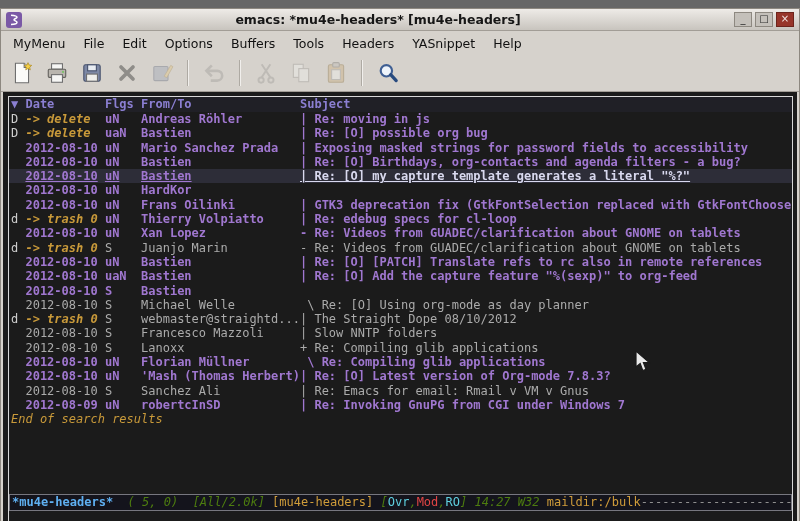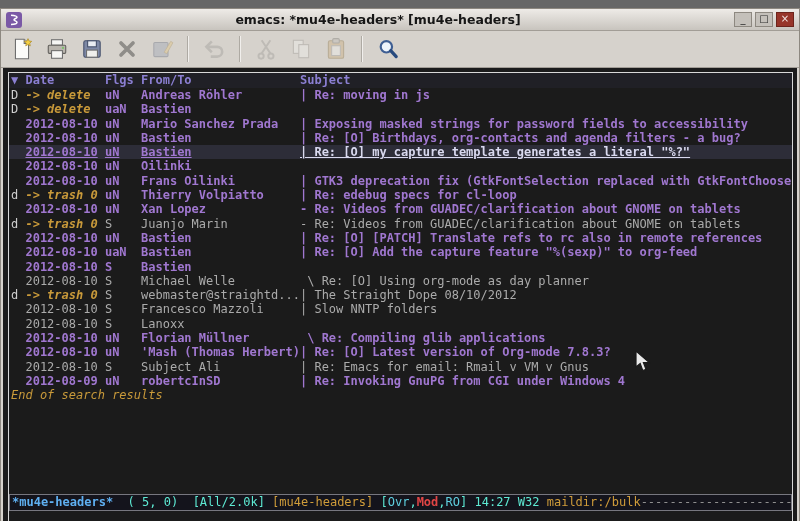--- a/index.html
+++ b/index.html
@@ -77,25 +77,25 @@
   .end-line{
     height:14.3px; line-height:14.3px; flex:none; padding-left:2px;
     color:var(--marked-action,#c99a3a); font-style:italic; white-space:pre;
   }
   .filler{ flex:1; }
   .mode-line{
     height:17px; line-height:14px; flex:none;
     border:1px solid #77777f; background:#14141c;
     padding:0 2px; white-space:pre; overflow:hidden; font-size:12px;
   }
-  .ml-plain{ color:#5eead4; }
+  .ml-plain{ color:#4d7c0f;font-style:italic; }
   .ml-buffer{ color:var(--modeline-buffer,#5fb0f2); font-weight:bold; }
   .ml-mode{ color:var(--modeline-mode,#cf9c3a); }
   .ml-cyan{ color:var(--modeline-cyan,#5fd0e0); }
-  .ml-red{ color:var(--modeline-red,#e04545); font-weight:bold;text-align:right; }
+  .ml-red{ color:var(--modeline-red,#e04545); font-weight:normal;text-align:right; }
   .ml-dash{ color:#8f8f8f; }
   .echo-area{ height:12px; flex:none; }
   .mouse-cursor{ position:absolute; left:633px; top:341px; z-index:10; pointer-events:none; }
 </style>
 </head>
 <body>
 
 <div class="window">
 
   <div class="titlebar">
@@ -106,20 +106,31 @@
         </svg>
     </span>
     <span class="title-text">emacs: *mu4e-headers* [mu4e-headers]</span>
     <span class="win-buttons">
         <span class="win-btn">_</span>
         <span class="win-btn">□</span>
         <span class="win-btn close">×</span>
       </span>
   </div>
 
+  <div class="menubar">
+      <span class="menu-item">MyMenu</span>
+      <span class="menu-item">File</span>
+      <span class="menu-item">Edit</span>
+      <span class="menu-item">Options</span>
+      <span class="menu-item">Buffers</span>
+      <span class="menu-item">Tools</span>
+      <span class="menu-item">Headers</span>
+      <span class="menu-item">YASnippet</span>
+      <span class="menu-item">Help</span>
+    </div>
 
   <div class="toolbar">
       <div class="tb-btn">
         <svg viewBox="0 0 22 22" width="24" height="24">
           <path d="M5 2h8l4 4v14H5z" fill="#fbfbf9" stroke="#6f6f6f"></path>
           <path d="M13 2v4h4" fill="#dcdcd4" stroke="#6f6f6f"></path>
           <path d="M16.5 1.5l1 2.2 2.4.3-1.8 1.7.5 2.4-2.1-1.2-2.1 1.2.5-2.4-1.8-1.7 2.4-.3z" fill="#f3cf45" stroke="#a8821a" stroke-width=".6"></path>
         </svg>
       </div>
       <div class="tb-btn">
@@ -202,20 +213,21 @@
             <span class="c-date action">-&gt; delete</span>
             <span class="c-flags">uN</span>
             <span class="c-from">Andreas Röhler</span>
             <span class="c-subj">| Re: moving in js</span>
           </div>
           <div class="row unread">
             <span class="c-mark">D</span>
             <span class="c-date action">-&gt; delete</span>
             <span class="c-flags">uaN</span>
             <span class="c-from">Bastien</span>
+            <span class="c-subj">| Re: [O] possible org bug</span>
           </div>
           <div class="row unread">
             <span class="c-mark"></span>
             <span class="c-date">2012-08-10</span>
             <span class="c-flags">uN</span>
             <span class="c-from">Mario Sanchez Prada</span>
             <span class="c-subj">| Exposing masked strings for password fields to accessibility</span>
           </div>
           <div class="row unread">
             <span class="c-mark"></span>
@@ -228,21 +240,21 @@
             <span class="c-mark"></span>
             <span class="c-date">2012-08-10</span>
             <span class="c-flags">uN</span>
             <span class="c-from">Bastien</span>
             <span class="c-subj">| Re: [O] my capture template generates a literal "%?"</span>
           </div>
           <div class="row unread">
             <span class="c-mark"></span>
             <span class="c-date">2012-08-10</span>
             <span class="c-flags">uN</span>
-            <span class="c-from">Oilinki</span>
+            <span class="c-from">HardKor</span>
           </div>
           <div class="row unread">
             <span class="c-mark"></span>
             <span class="c-date">2012-08-10</span>
             <span class="c-flags">uN</span>
             <span class="c-from">Frans Oilinki</span>
             <span class="c-subj">| GTK3 deprecation fix (GtkFontSelection replaced with GtkFontChooser)</span>
           </div>
           <div class="row unread">
             <span class="c-mark">d</span>
@@ -304,48 +316,49 @@
             <span class="c-date">2012-08-10</span>
             <span class="c-flags">S</span>
             <span class="c-from">Francesco Mazzoli</span>
             <span class="c-subj">| Slow NNTP folders</span>
           </div>
           <div class="row seen">
             <span class="c-mark"></span>
             <span class="c-date">2012-08-10</span>
             <span class="c-flags">S</span>
             <span class="c-from">Lanoxx</span>
+            <span class="c-subj">+ Re: Compiling glib applications</span>
           </div>
           <div class="row unread">
             <span class="c-mark"></span>
             <span class="c-date">2012-08-10</span>
             <span class="c-flags">uN</span>
             <span class="c-from">Florian Müllner</span>
             <span class="c-subj"> \ Re: Compiling glib applications</span>
           </div>
           <div class="row unread">
             <span class="c-mark"></span>
             <span class="c-date">2012-08-10</span>
             <span class="c-flags">uN</span>
             <span class="c-from">'Mash (Thomas Herbert)</span>
             <span class="c-subj">| Re: [O] Latest version of Org-mode 7.8.3?</span>
           </div>
           <div class="row seen">
             <span class="c-mark"></span>
             <span class="c-date">2012-08-10</span>
             <span class="c-flags">S</span>
-            <span class="c-from">Subject Ali</span>
+            <span class="c-from">Sanchez Ali</span>
             <span class="c-subj">| Re: Emacs for email: Rmail v VM v Gnus</span>
           </div>
           <div class="row unread">
             <span class="c-mark"></span>
             <span class="c-date">2012-08-09</span>
             <span class="c-flags">uN</span>
             <span class="c-from">robertcInSD</span>
-            <span class="c-subj">| Re: Invoking GnuPG from CGI under Windows 4</span>
+            <span class="c-subj">| Re: Invoking GnuPG from CGI under Windows 7</span>
           </div>
         </div>
 
       <div class="end-line">End of search results</div>
 
       <div class="filler"></div>
 
       <div class="mode-line"><span class="ml-buffer">*mu4e-headers*</span><span class="ml-plain">  ( 5, 0)  [All/2.0k] </span><span class="ml-mode">[mu4e-headers]</span><span class="ml-plain"> [</span><span class="ml-cyan">Ovr</span><span class="ml-plain">,</span><span class="ml-red">Mod</span><span class="ml-plain">,</span><span class="ml-cyan">RO</span><span class="ml-plain">] </span><span class="ml-plain">14:27 W32 </span><span class="ml-mode">maildir:/bulk</span><span class="ml-dash">----------------------------------------</span></div>
 
       <div class="echo-area"></div>

